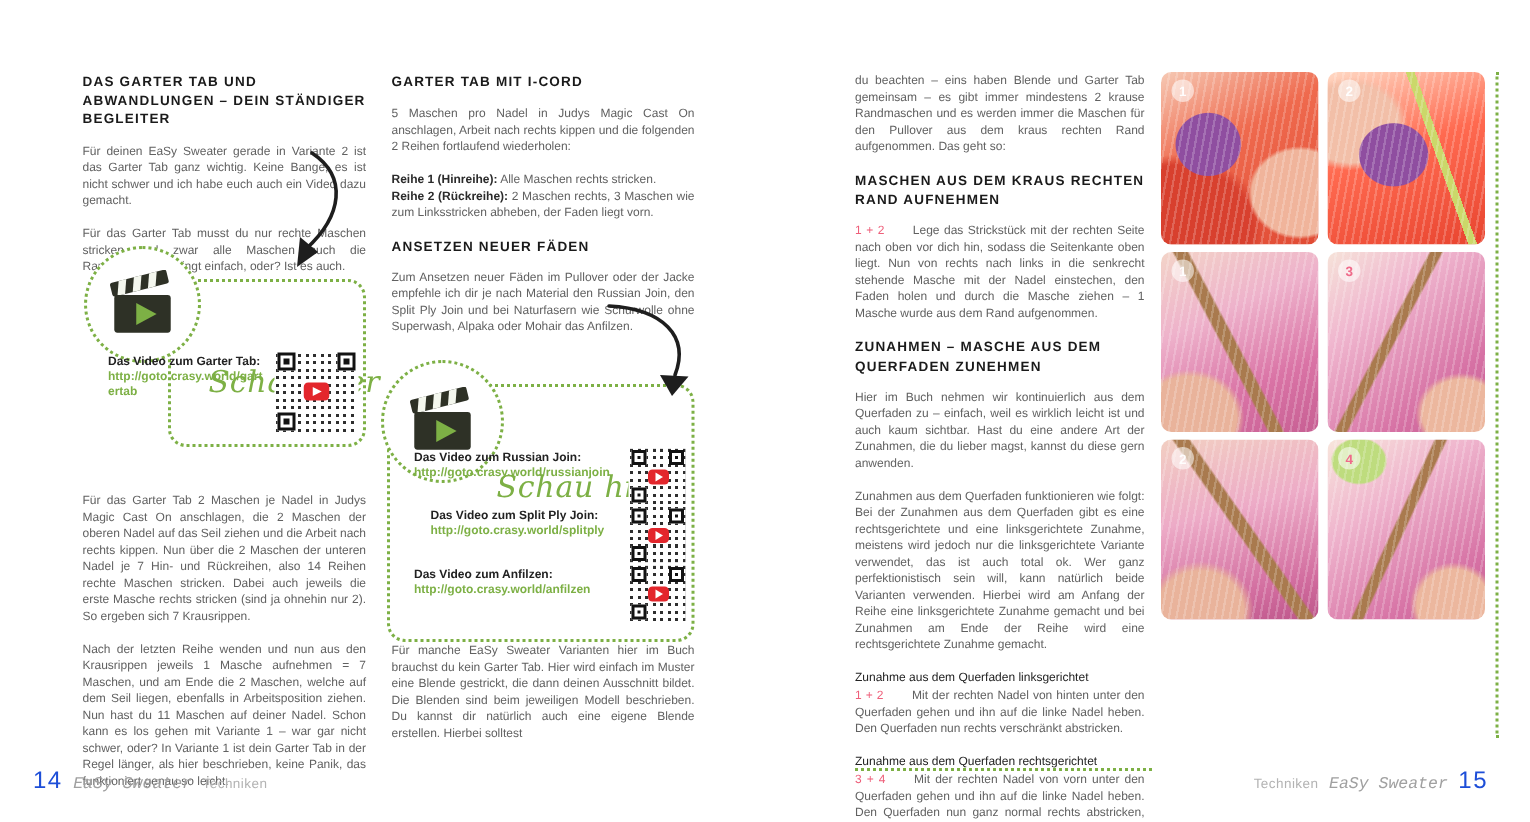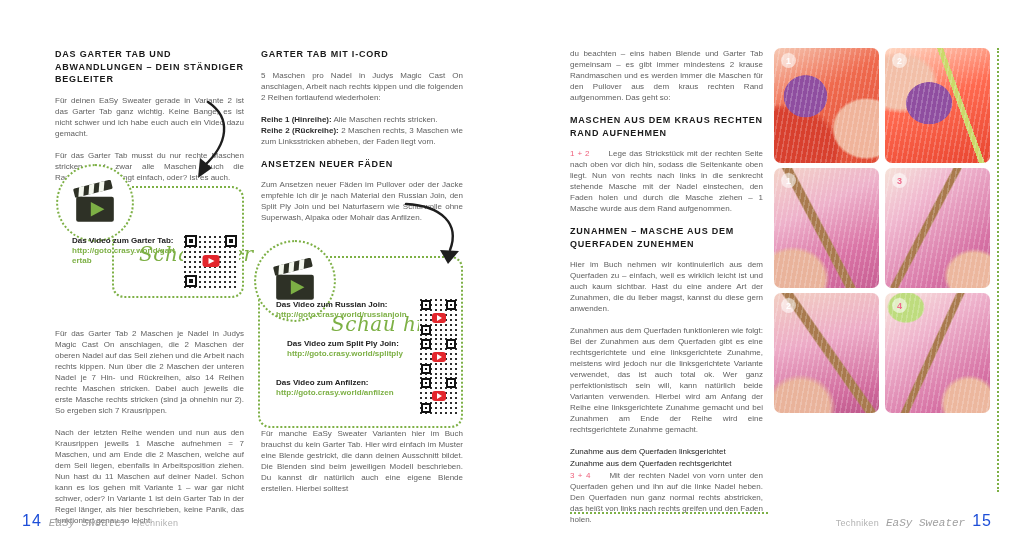--- a/index.html
+++ b/index.html
@@ -224,20 +224,21 @@
 </svg>
 
 <div class="col" id="col3">
   <p>du beachten – eins haben Blende und Garter Tab gemeinsam – es gibt immer mindestens 2 krause Randmaschen und es werden immer die Maschen für den Pullover aus dem kraus rechten Rand aufgenommen. Das geht so:</p>
   <div class="h">MASCHEN AUS DEM KRAUS RECHTEN RAND AUFNEHMEN</div>
   <p><span class="pinknum">1 + 2</span><span>Lege das Strickstück mit der rechten Seite nach oben vor dich hin, sodass die Seitenkante oben liegt. Nun von rechts nach links in die senkrecht stehende Masche mit der Nadel einstechen, den Faden holen und durch die Masche ziehen – 1 Masche wurde aus dem Rand aufgenommen.</span></p>
   <div class="h">ZUNAHMEN – MASCHE AUS DEM QUERFADEN ZUNEHMEN</div>
   <p>Hier im Buch nehmen wir kontinuierlich aus dem Querfaden zu – einfach, weil es wirklich leicht ist und auch kaum sichtbar. Hast du eine andere Art der Zunahmen, die du lieber magst, kannst du diese gern anwenden.</p>
   <p>Zunahmen aus dem Querfaden funktionieren wie folgt: Bei der Zunahmen aus dem Querfaden gibt es eine rechtsgerichtete und eine linksgerichtete Zunahme, meistens wird jedoch nur die linksgerichtete Variante verwendet, das ist auch total ok. Wer ganz perfektionistisch sein will, kann natürlich beide Varianten verwenden. Hierbei wird am Anfang der Reihe eine linksgerichtete Zunahme gemacht und bei Zunahmen am Ende der Reihe wird eine rechtsgerichtete Zunahme gemacht.</p>
   <div class="subh">Zunahme aus dem Querfaden linksgerichtet</div>
+  <p><span class="pinknum">1 + 2</span><span>Mit der rechten Nadel von hinten unter den Querfaden gehen und ihn auf die linke Nadel heben. Den Querfaden nun rechts verschränkt abstricken.</span></p>
   <div class="subh">Zunahme aus dem Querfaden rechtsgerichtet</div>
   <p><span class="pinknum">3 + 4</span><span>Mit der rechten Nadel von vorn unter den Querfaden gehen und ihn auf die linke Nadel heben. Den Querfaden nun ganz normal rechts abstricken, das heißt von links nach rechts greifen und den Faden holen.</span></p>
 </div>
 
 <div id="photos">
   <div class="ph o1">
       <span class="badge nw">1</span>
     </div>
   <div class="ph o2">
       <span class="badge nw">2</span>

